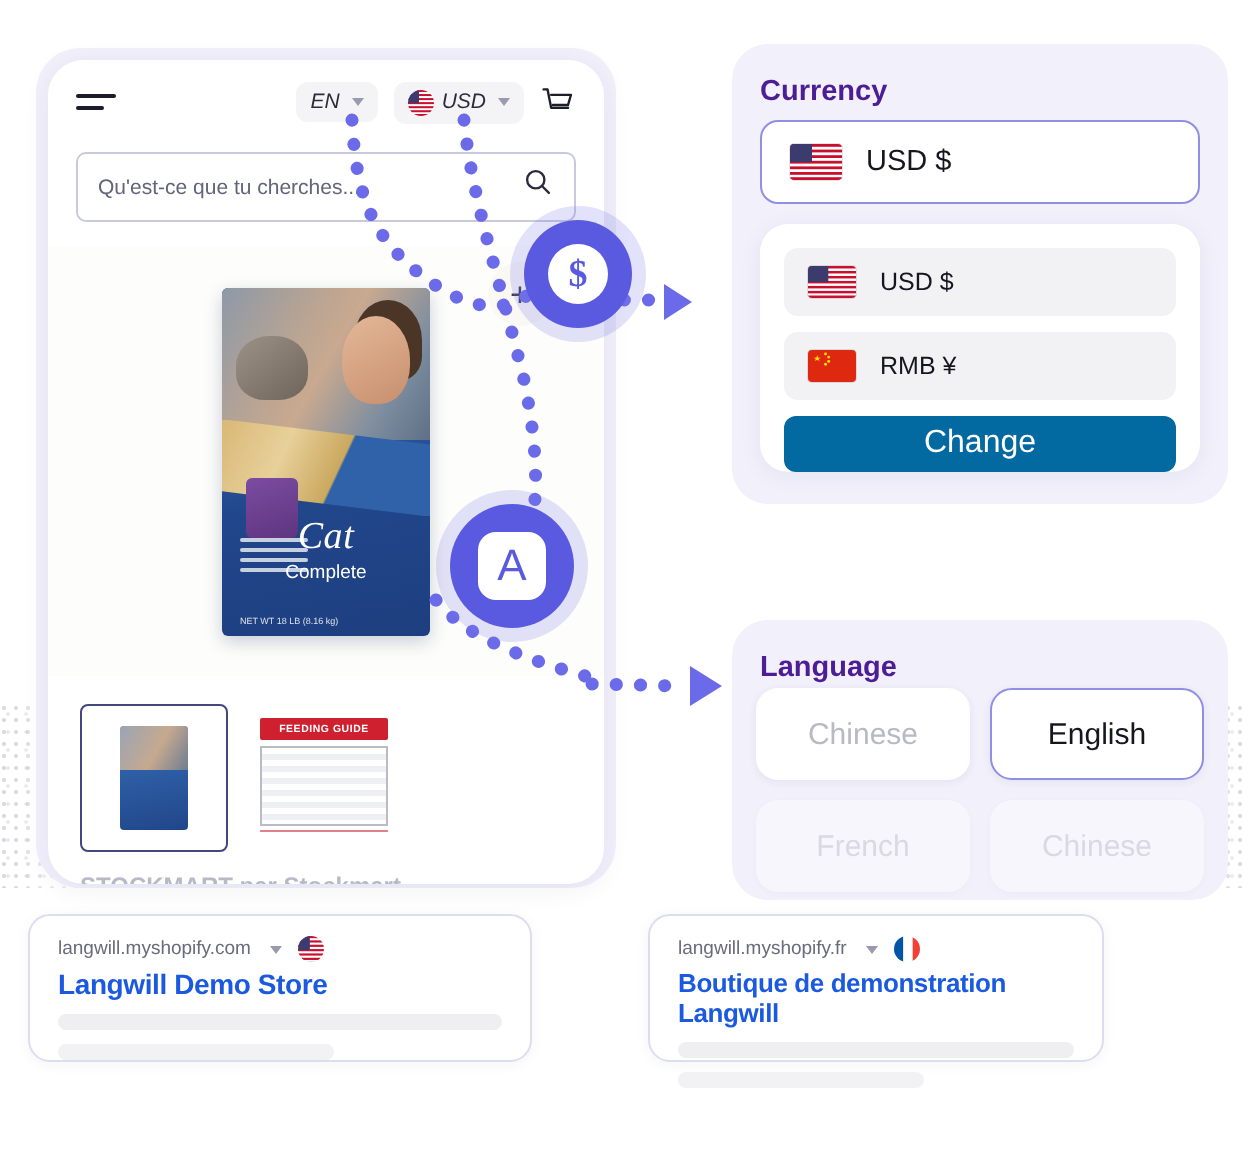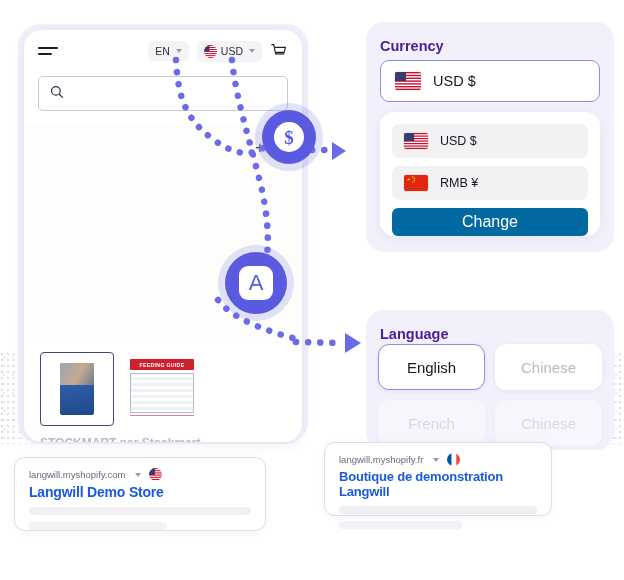--- a/index.html
+++ b/index.html
@@ -35,21 +35,21 @@
     box-shadow:0 2px 14px rgba(40,40,90,.07);
   }
   .phone-header{height:42px;display:flex;align-items:center;padding:0 14px;gap:8px;background:#fff;}
   .hamburger{width:22px;height:14px;display:flex;flex-direction:column;justify-content:center;gap:4px;cursor:pointer;}
   .hamburger i{display:block;height:2px;background:#1c1c2b;border-radius:2px;}
   .hamburger i:nth-child(1){width:20px;}
   .hamburger i:nth-child(2){width:14px;}
   .hdr-spacer{flex:1;}
   .pill{
     display:flex;align-items:center;gap:4px;background:#f4f4f7;border-radius:6px;
-    padding:4px 7px;font-size:10.5px;color:#2b2b3d;cursor:pointer;
+    padding:4px 7px;font-size:10.5px;color:#2b2b3d;cursor:pointer;font-style:italic;
   }
   .chev{width:0;height:0;border-left:3.5px solid transparent;border-right:3.5px solid transparent;
         border-top:4px solid #9a9aae;margin-left:2px;}
   .cart{width:18px;height:18px;cursor:pointer;}
   .flag{width:13px;height:13px;border-radius:50%;overflow:hidden;display:inline-block;flex:none;}
 
   .search-wrap{padding:4px 14px 12px;}
   .search-box{
     height:33px;border:1px solid #c9c9dd;border-radius:5px;display:flex;align-items:center;
     padding:0 10px;background:#fff;cursor:text;
@@ -152,21 +152,21 @@
   .lang-btn.sel{border:1.4px solid #8f8fe4;color:#16161f;}
   .lang-btn.dim{color:#b9b9c6;}
   .lang-btn.faded{opacity:.42;}
 
   
   .store-card{
     position:absolute;height:74px;box-sizing:border-box;background:#fff;border:1px solid #ddddf0;
     border-radius:11px;padding:10px 14px;box-shadow:0 1px 7px rgba(40,40,90,.05);
   }
   .sc-left{left:14px;top:457px;width:252px;}
-  .sc-right{left:324px;top:442px;width:228px;}
+  .sc-right{left:324px;top:457px;width:228px;}
   .sc-top{display:flex;align-items:center;gap:8px;}
   .sc-url{font-size:9.5px;color:#6a6a7d;}
   .sc-name{margin-top:3px;font-size:14px;font-weight:bold;color:#1b5ae0;letter-spacing:-.2px;}
   .sc-name.small{font-size:13px;}
   .skel{height:8px;border-radius:5px;background:#efeff2;margin-top:7px;}
   .skel.s2{width:62%;background:#f2f2f5;}
 </style>
 </head>
 <body>
 
@@ -212,32 +212,51 @@
       <span class="cart">
         <svg viewBox="0 0 20 20" width="18" height="18" fill="none" stroke="#1c1c2b" stroke-width="1.3" stroke-linecap="round" stroke-linejoin="round">
           <path d="M2 3h2.2l2 10.2h9.4"></path>
             <path d="M6.2 6h11l-1.6 5.6H7.2"></path>
         </svg>
       </span>
     </div>
 
     <div class="search-wrap">
       <div class="search-box">
+        <span class="ph">Qu'est-ce que tu cherches...</span>
         <span>
           <svg viewBox="0 0 20 20" width="16" height="16" fill="none" stroke="#2b2b3d" stroke-width="1.5" stroke-linecap="round">
             <circle cx="8.6" cy="8.6" r="5.4"></circle>
               <path d="M12.8 12.8l4 4"></path>
           </svg>
         </span>
       </div>
     </div>
 
     <div class="product-area">
       <div class="plus-btn">+</div>
 
+      <div class="bag">
+        <div class="photo">
+          <div class="hair"></div>
+            <div class="face"></div>
+            <div class="cat"></div>
+        </div>
+        <div class="chev-art"></div>
+        <div class="swatch"></div>
+        <div class="bullets">
+            <b></b>
+            <b></b>
+            <b></b>
+            <b></b>
+          </div>
+        <div class="brand">Cat</div>
+        <div class="sub">Complete</div>
+        <div class="netwt">NET WT 18 LB (8.16 kg)</div>
+      </div>
     </div>
 
     <div class="thumbs">
       <div class="thumb sel">
         <div class="mini-bag"></div>
       </div>
       <div class="thumb">
         <div class="fg">
           <div class="fg-hd">FEEDING GUIDE</div>
           <div class="fg-tb"></div>
@@ -330,22 +349,22 @@
       <span>RMB ¥</span>
     </div>
 
     <div class="change-btn">Change</div>
   </div>
 
   <div class="panel-outer lang-outer"></div>
   <div class="panel-title lang-title">Language</div>
 
   <div class="lang-grid">
+    <div class="lang-btn dim">Chinese</div>
     <div class="lang-btn sel">English</div>
-    <div class="lang-btn dim">Chinese</div>
     <div class="lang-btn dim faded">French</div>
     <div class="lang-btn dim faded">Chinese</div>
   </div>
 
   <div class="store-card sc-left">
     <div class="sc-top">
       <span class="sc-url">langwill.myshopify.com</span>
       <span class="chev"></span>
       <span class="flag">
         <svg viewBox="0 0 26 18" width="14" height="14" preserveAspectRatio="none">

